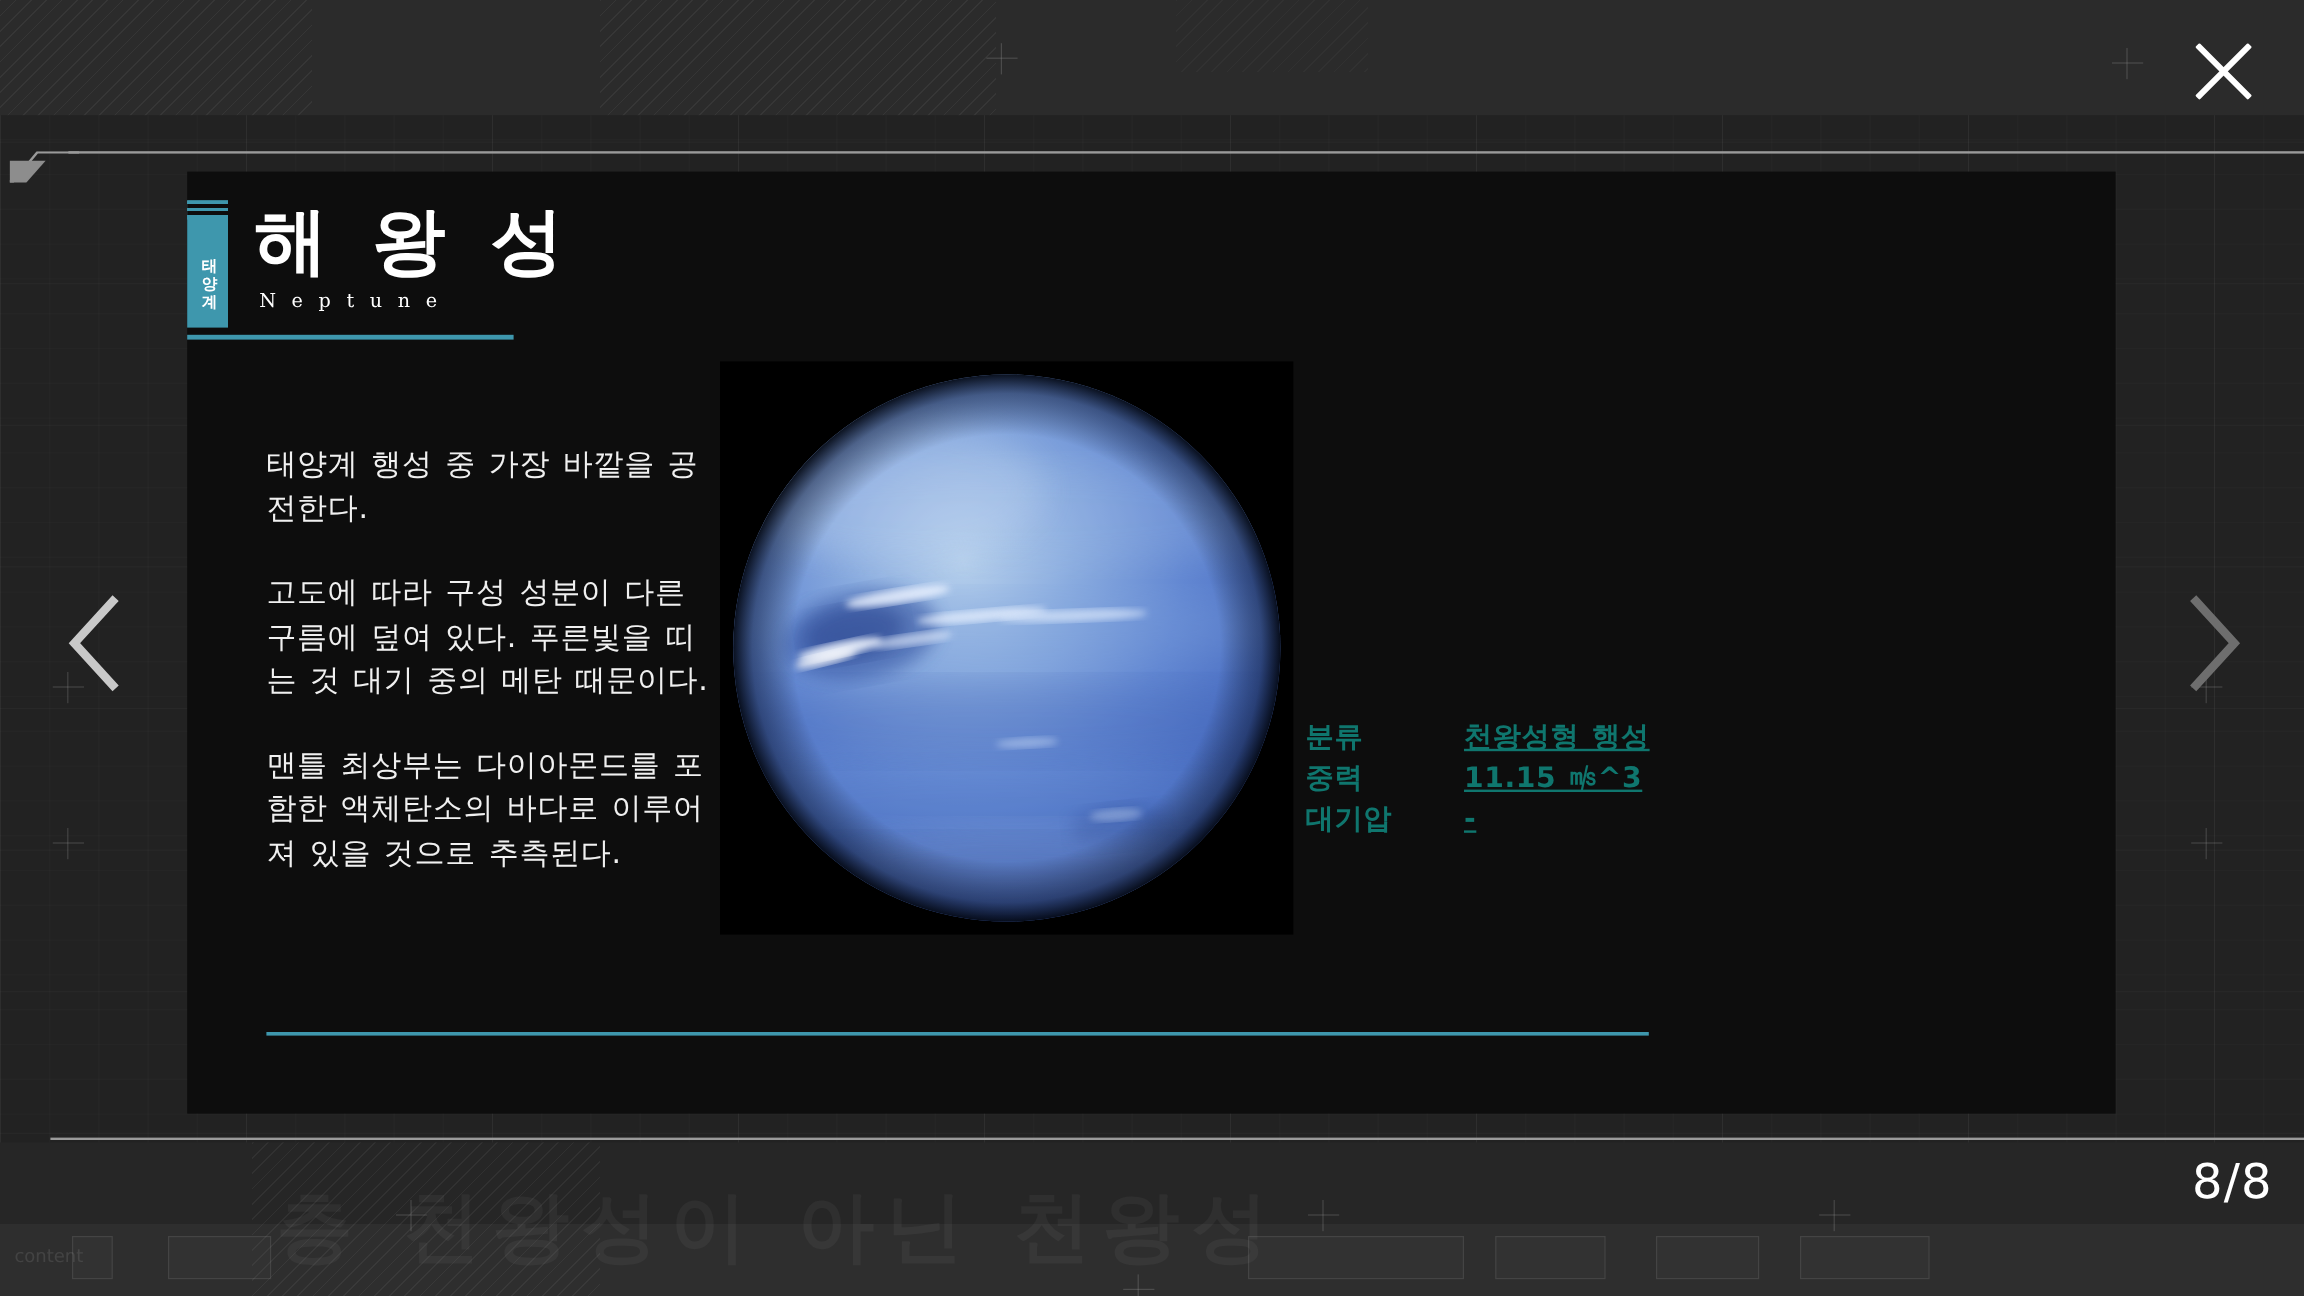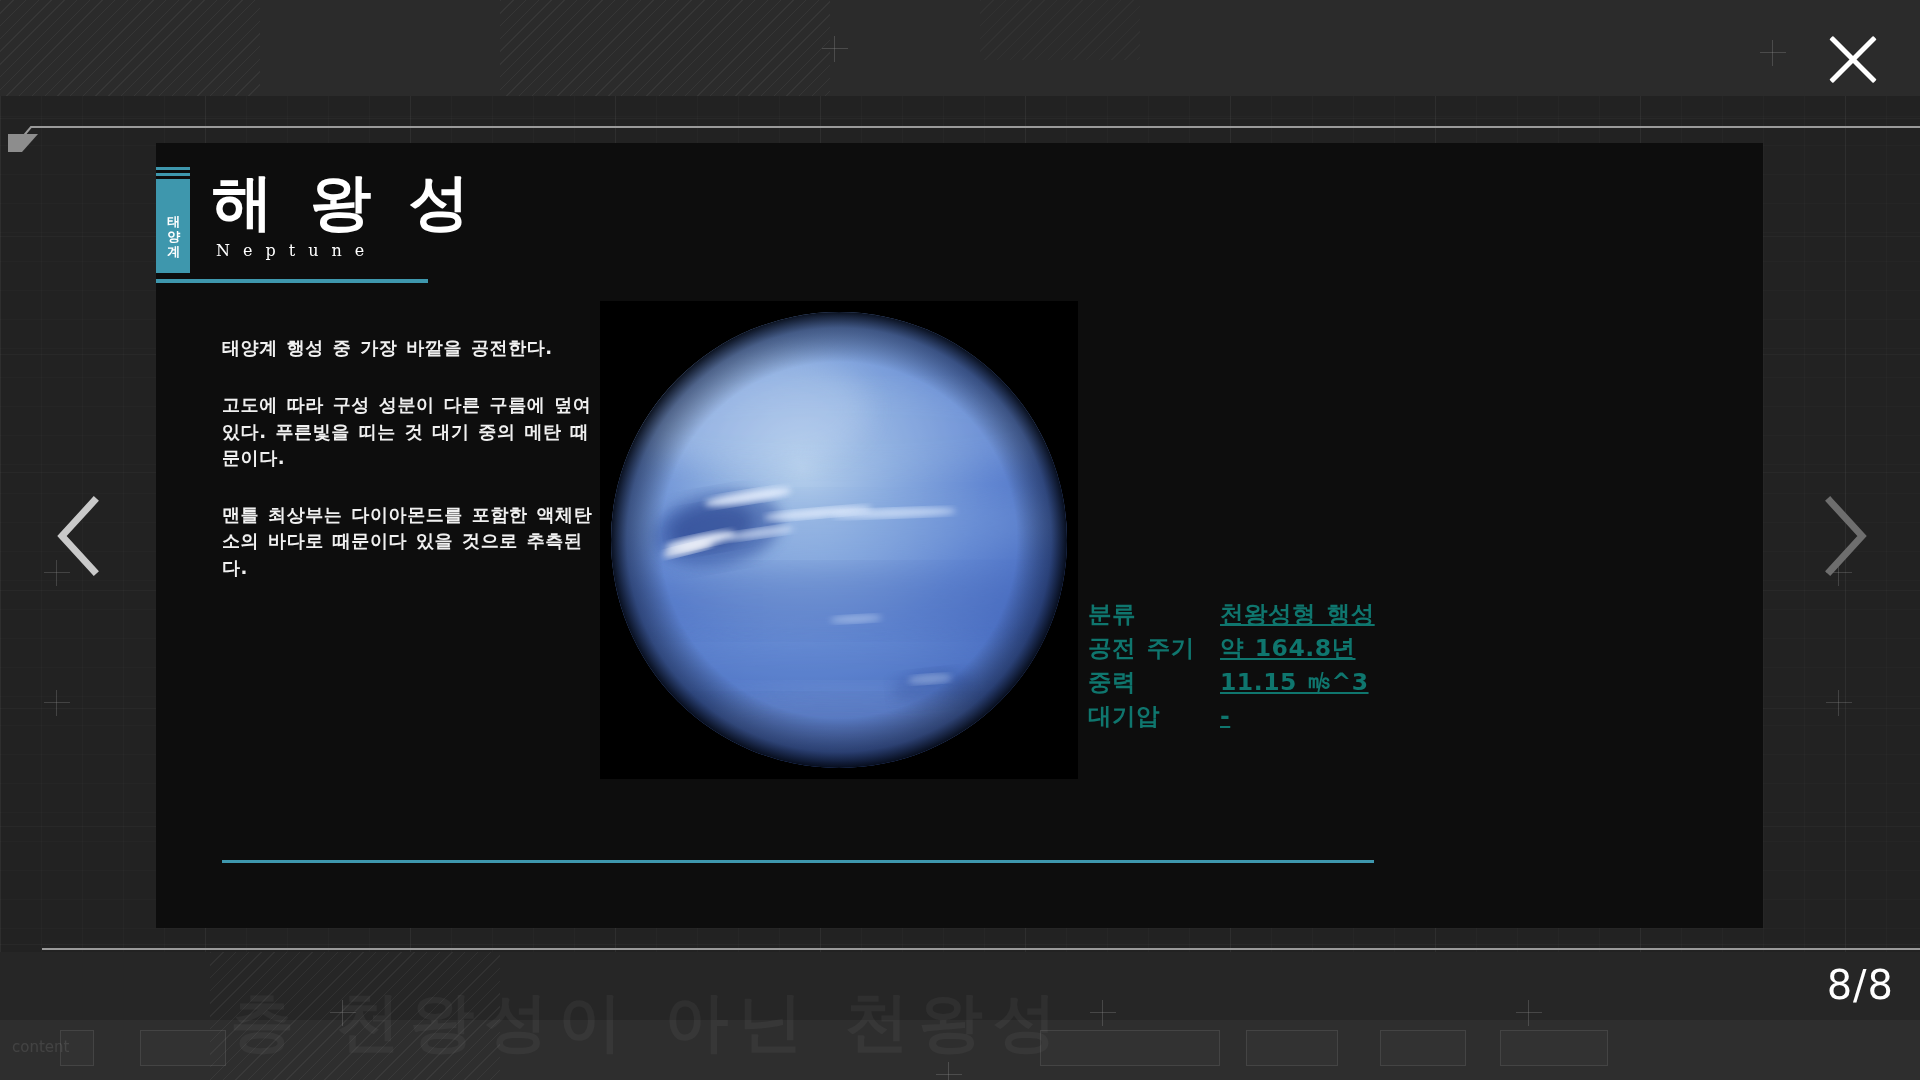--- a/index.html
+++ b/index.html
@@ -217,27 +217,28 @@
     background:#3e97ad;
   }
 
   
   .body-col{
     position:absolute;
     left:66px; top:192px;
     width:380px;
   }
   .para{
-    font-size:18px;
-    font-weight:700;
+    font-size:25px;
+    font-weight:400;
     color:#f0f0f0;
     line-height:1.46;
     letter-spacing:.6px;
     word-spacing:2px;
     margin-bottom:31px;
+    margin-top:34px;
   }
   .para:last-child{ margin-bottom:0; }
 
   
   .planet-wrap{
     position:absolute;
     left:444px; top:158px;
     width:478px; height:478px;
   }
   .planet-wrap svg{ display:block; }
@@ -360,21 +361,21 @@
         <div class="tab-text">태양계</div>
       </div>
       <div class="title-ko">해 왕 성</div>
       <div class="title-en">Neptune</div>
       <div class="title-underline"></div>
     </div>
 
     <div class="body-col">
       <p class="para">태양계 행성 중 가장 바깥을 공전한다.</p>
       <p class="para">고도에 따라 구성 성분이 다른 구름에 덮여 있다. 푸른빛을 띠는 것 대기 중의 메탄 때문이다.</p>
-      <p class="para">맨틀 최상부는 다이아몬드를 포함한 액체탄소의 바다로 때문이다 있을 것으로 추측된다.</p>
+      <p class="para">맨틀 최상부는 다이아몬드를 포함한 액체탄소의 바다로 이루어져 있을 것으로 추측된다.</p>
     </div>
 
     <div class="planet-wrap">
       <svg width="478" height="478" viewBox="0 0 478 478">
         <defs>
           <radialGradient id="globe" cx="42%" cy="34%" r="78%">
             <stop offset="0%" stop-color="#b6d0ec"></stop>
             <stop offset="26%" stop-color="#89abdf"></stop>
             <stop offset="52%" stop-color="#6287d2"></stop>
             <stop offset="74%" stop-color="#4b6fc3"></stop>
@@ -433,24 +434,20 @@
         <circle cx="239" cy="239" r="228" fill="url(#limb)"></circle>
       </svg>
     </div>
 
     <div class="stats">
       <div class="stat-row">
         <span class="stat-key">분류</span>
         <span class="stat-val">천왕성형 행성</span>
       </div>
       <div class="stat-row">
-        <span class="stat-key">공전 주기</span>
-        <span class="stat-val">약 164.8년</span>
-      </div>
-      <div class="stat-row">
         <span class="stat-key">중력</span>
         <span class="stat-val">11.15 ㎧^3</span>
       </div>
       <div class="stat-row">
         <span class="stat-key">대기압</span>
         <span class="stat-val">-</span>
       </div>
     </div>
 
     <div class="card-rule"></div>

